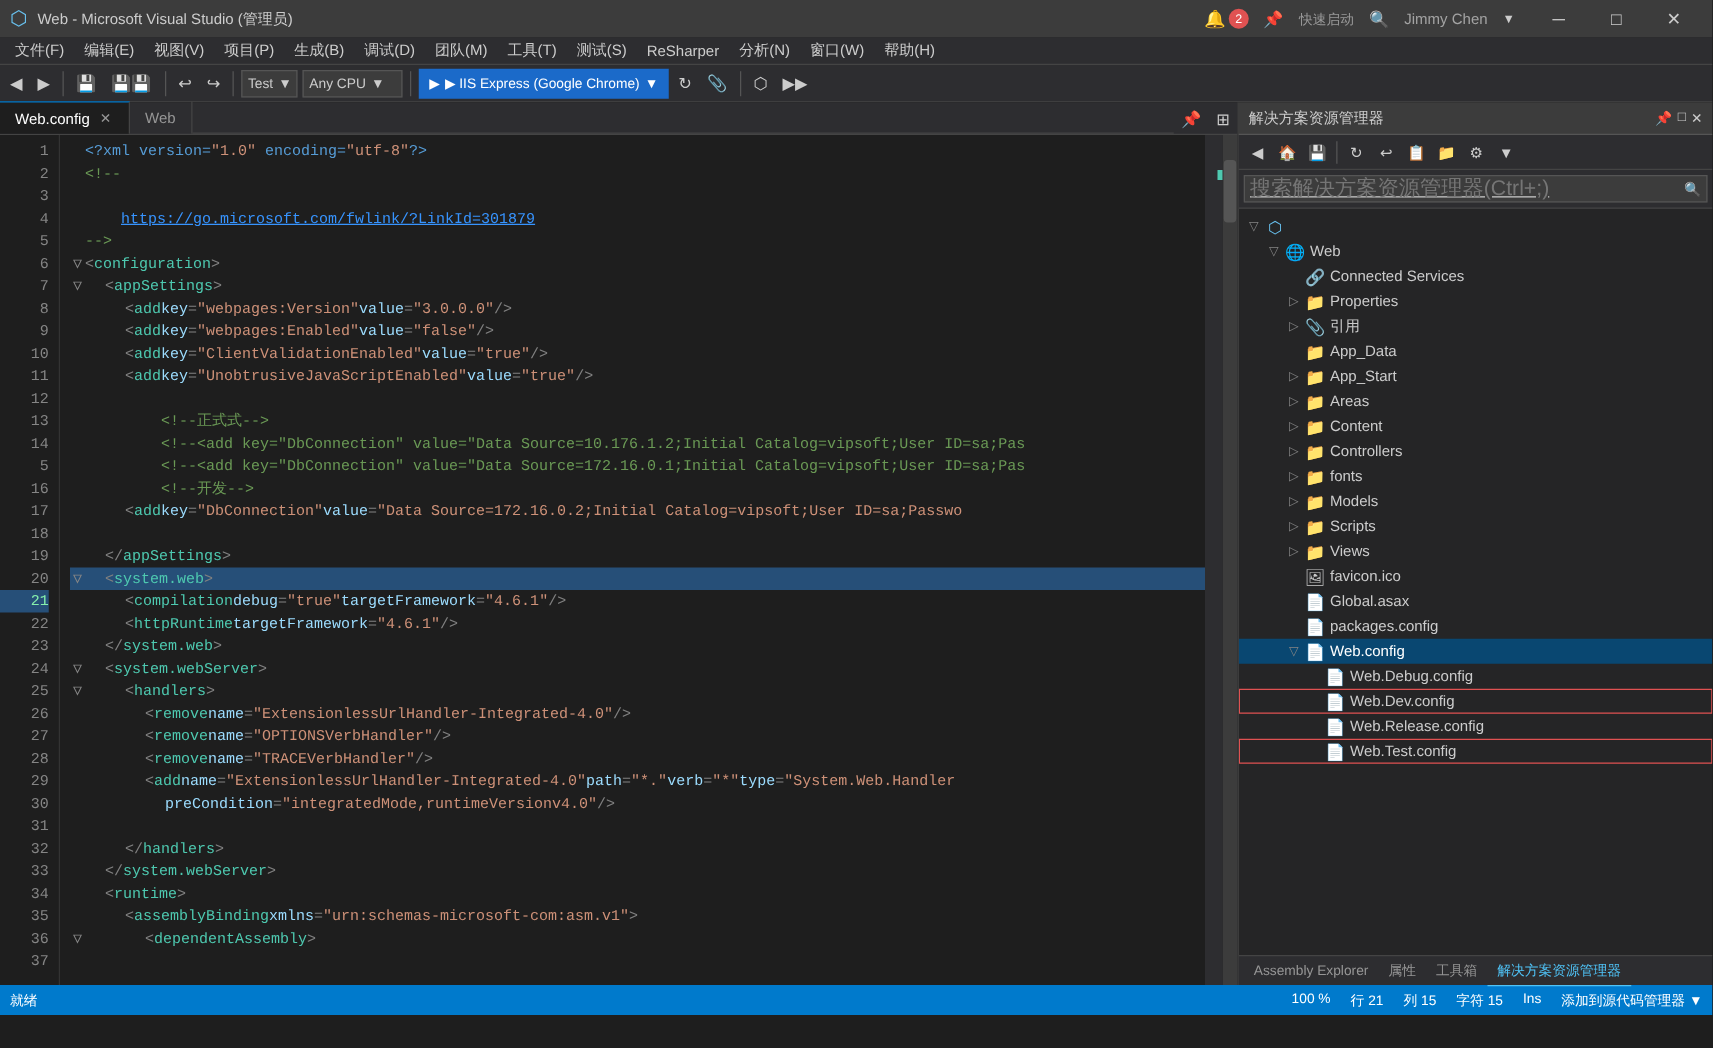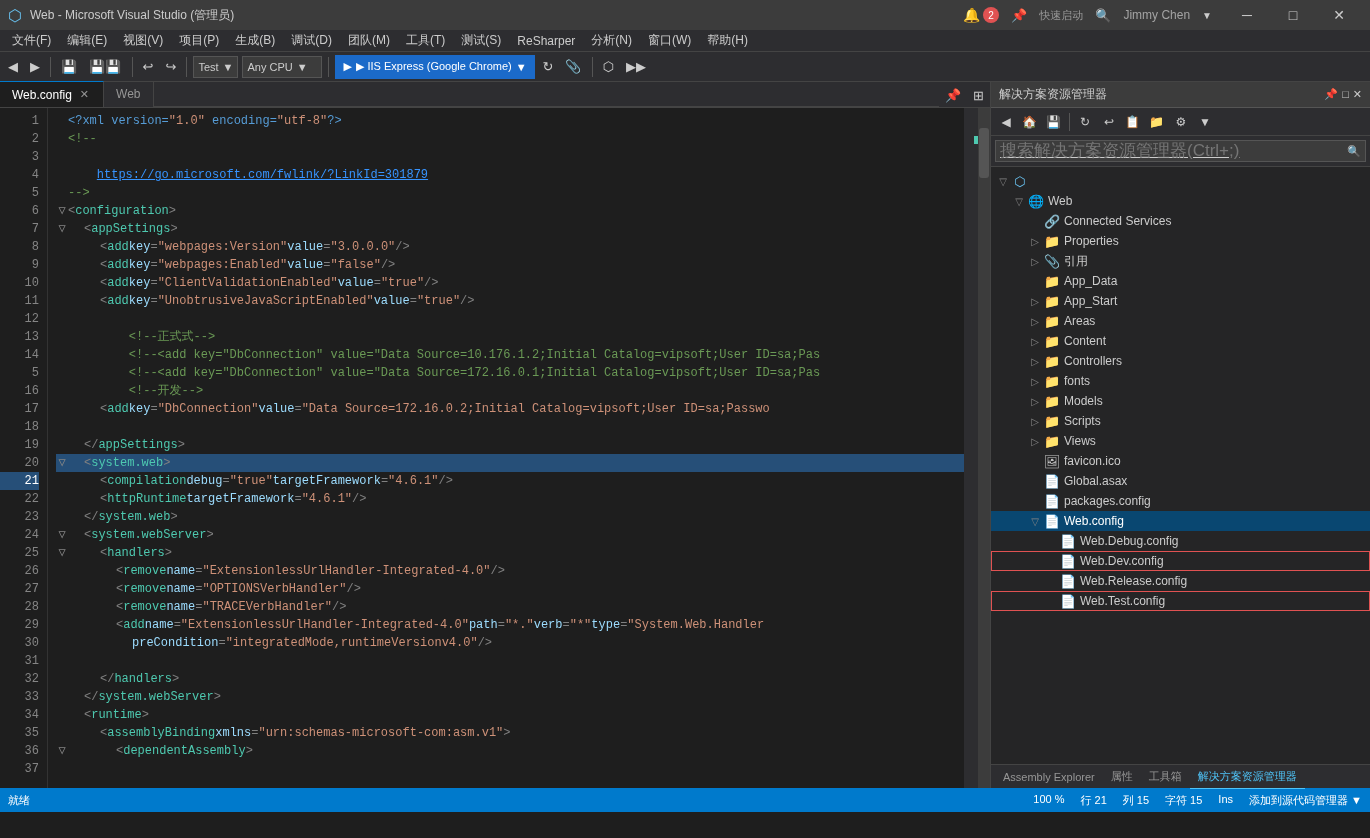--- a/index.html
+++ b/index.html
@@ -191,21 +191,21 @@
         <div>11</div>
           <div>12</div>
           <div>13</div>
           <div>14</div>
           <div>5</div>
         <div>16</div>
           <div>17</div>
           <div>18</div>
           <div>19</div>
           <div>20</div>
-        <div style="background:#264f78;color:#ffffff;">21</div>
+        <div style="background:#264f78;color:#86efac;">21</div>
         <div>22</div>
           <div>23</div>
           <div>24</div>
           <div>25</div>
         <div>26</div>
           <div>27</div>
           <div>28</div>
           <div>29</div>
           <div>30</div>
         <div>31</div>

